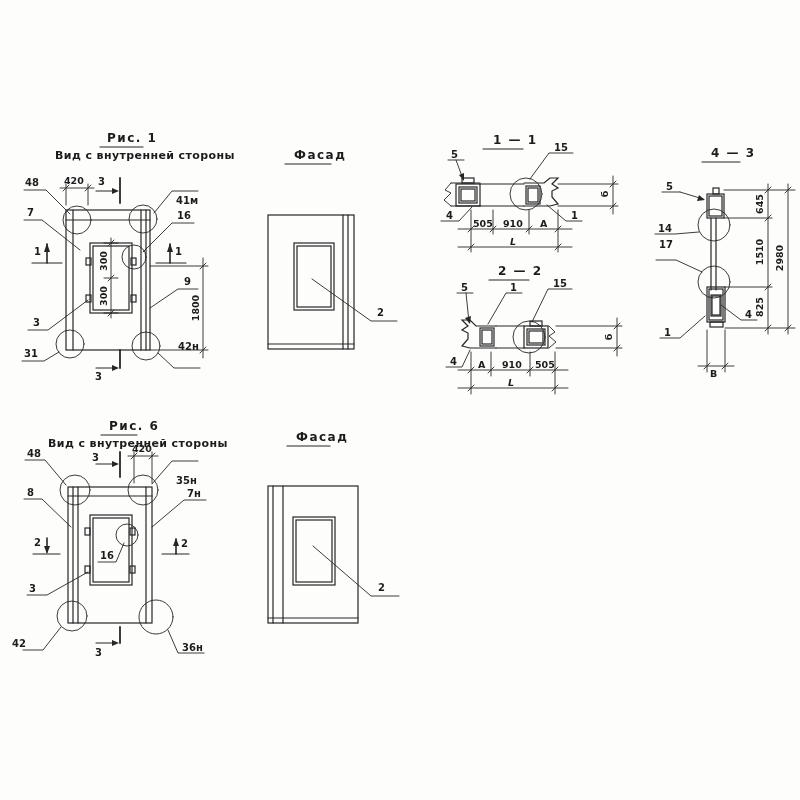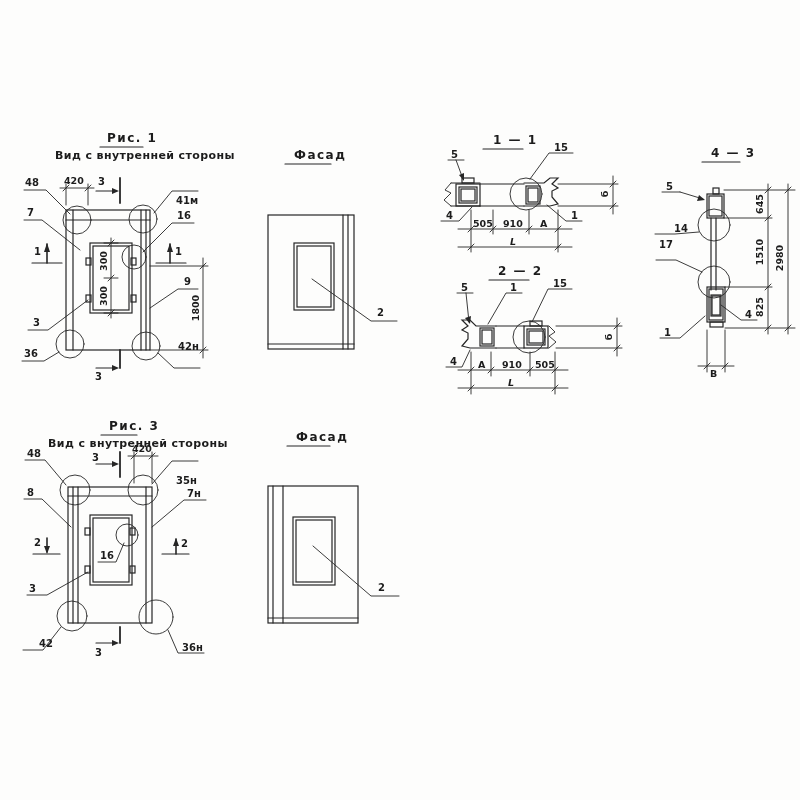--- a/index.html
+++ b/index.html
@@ -323,21 +323,21 @@
 <div class="t1" style="left:99px;top:132px">Рис. 1</div>
 <div class="t2" style="left:55px;top:150px">Вид с внутренней стороны</div>
 <div class="dim" style="left:64px;top:176px">420</div>
 <div class="lbl" style="left:98px;top:177px">3</div>
 <div class="lbl" style="left:95px;top:372px">3</div>
 <div class="lbl" style="left:34px;top:247px">1</div>
 <div class="lbl" style="left:175px;top:247px">1</div>
 <div class="lbl" style="left:25px;top:178px">48</div>
 <div class="lbl" style="left:27px;top:208px">7</div>
 <div class="lbl" style="left:33px;top:318px">3</div>
-<div class="lbl" style="left:24px;top:349px">36</div>
+<div class="lbl" style="left:24px;top:349px">31</div>
 <div class="lbl" style="left:176px;top:196px">41м</div>
 <div class="lbl" style="left:177px;top:211px">16</div>
 <div class="lbl" style="left:184px;top:277px">9</div>
 <div class="lbl" style="left:178px;top:342px">42н</div>
 <div class="dim rot" style="left:104px;top:261px">300</div>
 <div class="dim rot" style="left:104px;top:296px">300</div>
 <div class="dim rot" style="left:196px;top:308px">1800</div>
 
 <div class="t1" style="left:286px;top:149px">Фасад</div>
 <div class="lbl" style="left:377px;top:308px">2</div>
@@ -359,41 +359,41 @@
 <div class="lbl" style="left:553px;top:279px">15</div>
 <div class="lbl" style="left:450px;top:357px">4</div>
 <div class="dim" style="left:478px;top:360px">А</div>
 <div class="dim" style="left:502px;top:360px">910</div>
 <div class="dim" style="left:535px;top:360px">505</div>
 <div class="dim it" style="left:508px;top:378px">L</div>
 <div class="dim rot" style="left:609px;top:337px">б</div>
 
 <div class="t1" style="left:703px;top:147px">4 — 3</div>
 <div class="lbl" style="left:666px;top:182px">5</div>
-<div class="lbl" style="left:674px;top:224px">14</div>
+<div class="lbl" style="left:658px;top:224px">14</div>
 <div class="lbl" style="left:659px;top:240px">17</div>
 <div class="lbl" style="left:664px;top:328px">1</div>
 <div class="lbl" style="left:745px;top:310px">4</div>
 <div class="dim rot" style="left:760px;top:204px">645</div>
 <div class="dim rot" style="left:760px;top:252px">1510</div>
 <div class="dim rot" style="left:760px;top:307px">825</div>
 <div class="dim rot" style="left:780px;top:258px">2980</div>
 <div class="dim" style="left:710px;top:369px">В</div>
 
-<div class="t1" style="left:101px;top:420px">Рис. 3</div>
+<div class="t1" style="left:101px;top:420px">Рис. 6</div>
 <div class="t2" style="left:48px;top:438px">Вид с внутренней стороны</div>
 <div class="dim" style="left:132px;top:444px">420</div>
 <div class="lbl" style="left:92px;top:453px">3</div>
 <div class="lbl" style="left:95px;top:648px">3</div>
 <div class="lbl" style="left:34px;top:538px">2</div>
 <div class="lbl" style="left:181px;top:539px">2</div>
 <div class="lbl" style="left:27px;top:449px">48</div>
 <div class="lbl" style="left:27px;top:488px">8</div>
 <div class="lbl" style="left:29px;top:584px">3</div>
-<div class="lbl" style="left:39px;top:639px">42</div>
+<div class="lbl" style="left:12px;top:639px">42</div>
 <div class="lbl" style="left:176px;top:476px">35н</div>
 <div class="lbl" style="left:187px;top:489px">7н</div>
 <div class="lbl" style="left:100px;top:551px">16</div>
 <div class="lbl" style="left:182px;top:643px">36н</div>
 
 <div class="t1" style="left:288px;top:431px">Фасад</div>
 <div class="lbl" style="left:378px;top:583px">2</div>
 
 </div>
 

